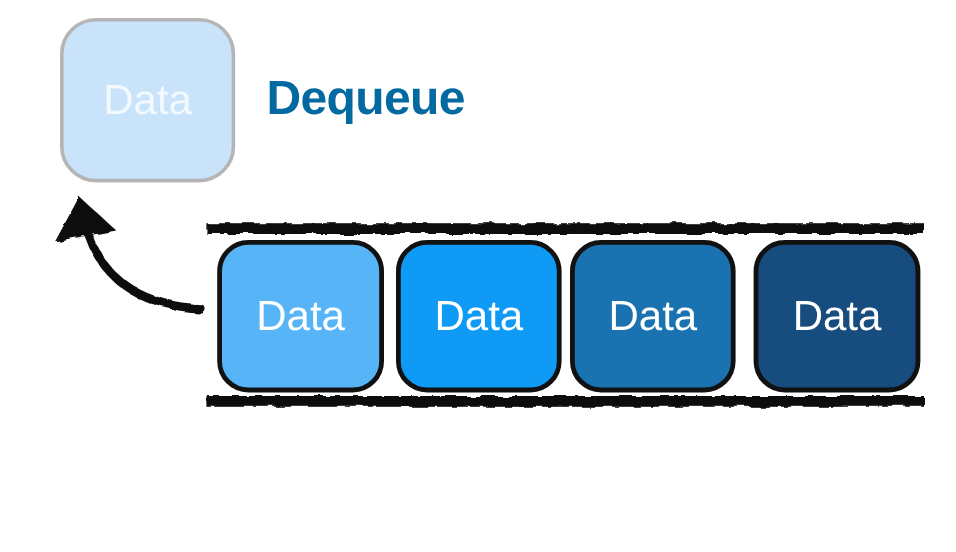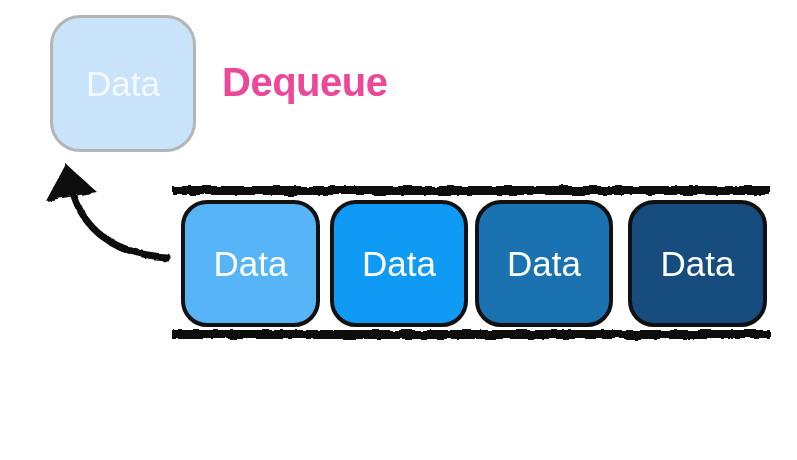--- a/index.html
+++ b/index.html
@@ -19,21 +19,21 @@
     border:3px solid #b5b5b5;
     border-radius:30px;
     display:flex;align-items:center;justify-content:center;
     box-sizing:border-box;
   }
   .dequeued-box span{font-size:35px;font-weight:400;}
 
   
   .title{
     position:absolute;left:222px;top:60px;margin:0;
-    font-size:40px;font-weight:700;color:#ec4899;
+    font-size:40px;font-weight:700;color:#0369a1;
     letter-spacing:-0.5px;
   }
 
   
   .queue-box{
     position:absolute;top:200px;height:127px;
     border:4px solid #111111;
     border-radius:26px;
     display:flex;align-items:center;justify-content:center;
     box-sizing:border-box;

